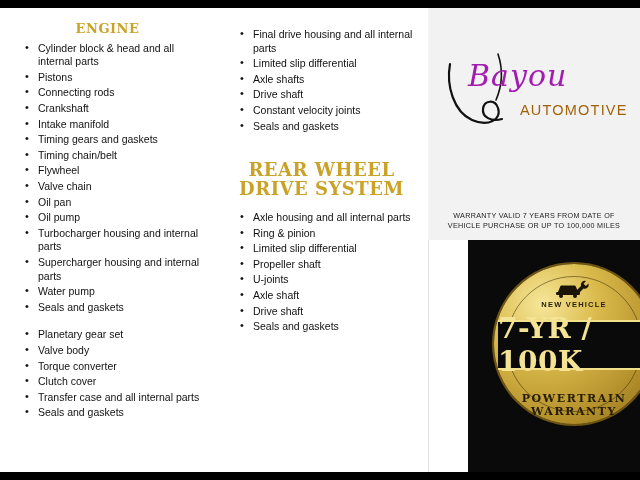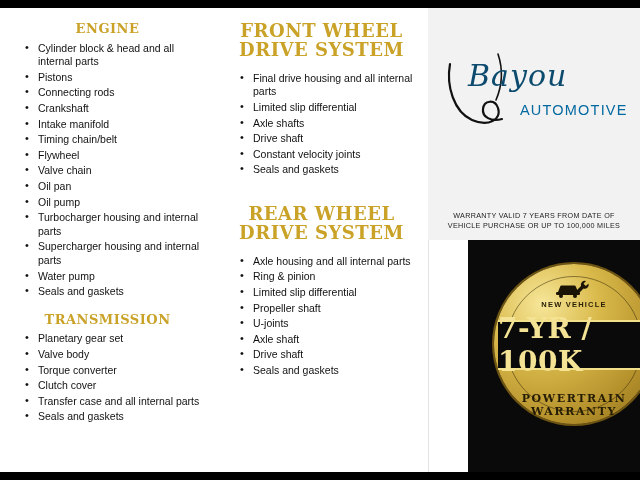--- a/index.html
+++ b/index.html
@@ -100,31 +100,31 @@
     width: 212px;
     height: 130px;
   }
   .brand-script {
     position: absolute;
     left: 40px;
     top: 34px;
     font-family: "DejaVu Serif", serif;
     font-style: italic;
     font-size: 30px;
-    color: #0c4a6e;
+    color: #a21caf;
     letter-spacing: 1px;
   }
   .brand-sub {
     position: absolute;
     left: 92px;
     top: 78px;
     font-family: "Liberation Sans", sans-serif;
     font-size: 14.5px;
     letter-spacing: 1.2px;
-    color: #0369a1;
+    color: #a16207;
   }
   .warranty-note {
     position: absolute;
     left: 12px;
     top: 168px;
     width: 188px;
     text-align: center;
     font-size: 7.2px;
     line-height: 10px;
     letter-spacing: 0.3px;
@@ -224,44 +224,43 @@
   <div class="sheet">
 
     <div class="col col-left">
       <h2 class="section-title">ENGINE</h2>
       <ul class="items">
         <li>Cylinder block &amp; head and all internal parts</li>
         <li>Pistons</li>
         <li>Connecting rods</li>
         <li>Crankshaft</li>
         <li>Intake manifold</li>
+        <li>Timing gears and gaskets</li>
         <li>Timing chain/belt</li>
         <li>Flywheel</li>
         <li>Valve chain</li>
         <li>Oil pan</li>
         <li>Oil pump</li>
         <li>Turbocharger housing and internal parts</li>
         <li>Supercharger housing and internal parts</li>
         <li>Water pump</li>
         <li>Seals and gaskets</li>
       </ul>
 
-      <h2 class="section-title">TRANSMISSION</h2>
       <ul class="items">
         <li>Planetary gear set</li>
         <li>Valve body</li>
         <li>Torque converter</li>
         <li>Clutch cover</li>
         <li>Transfer case and all internal parts</li>
         <li>Seals and gaskets</li>
       </ul>
     </div>
 
     <div class="col col-mid">
-      <h2 class="section-title two-line">FRONT WHEEL DRIVE SYSTEM</h2>
       <div class="spacer-sm"></div>
       <ul class="items">
         <li>Final drive housing and all internal parts</li>
         <li>Limited slip differential</li>
         <li>Axle shafts</li>
         <li>Drive shaft</li>
         <li>Constant velocity joints</li>
         <li>Seals and gaskets</li>
       </ul>
 

